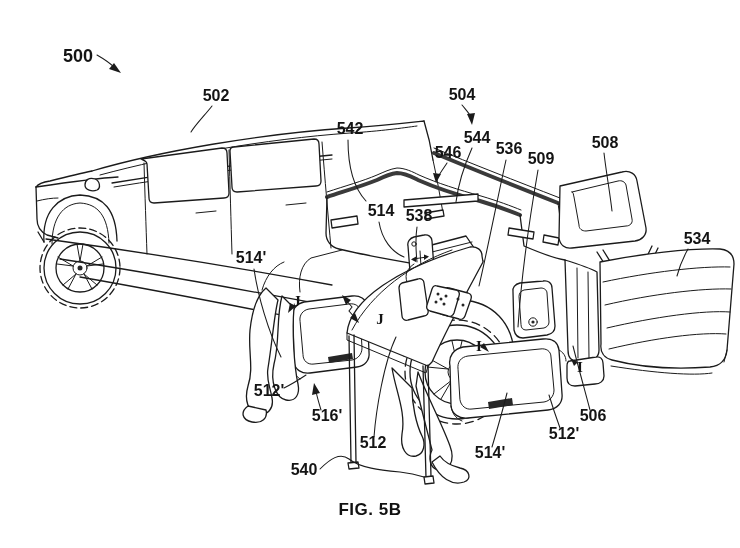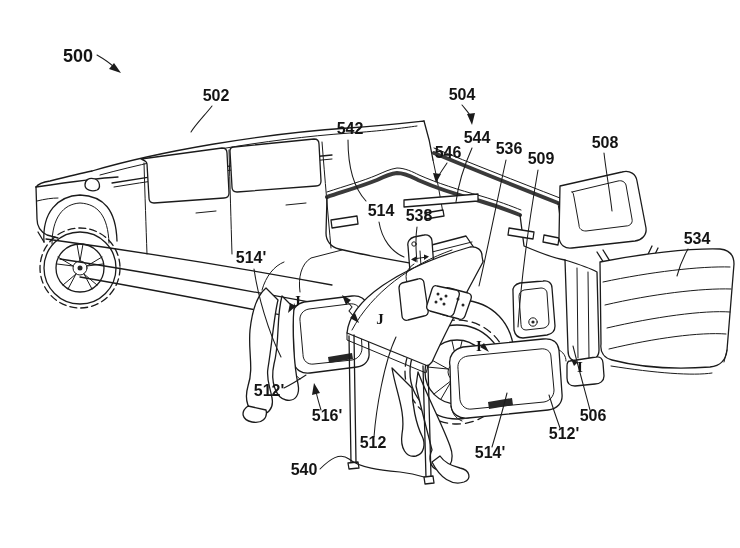--- a/index.html
+++ b/index.html
@@ -248,14 +248,15 @@
         <text x="490" y="458" text-anchor="middle" font-size="16" class="lbl">514'</text>
         <text x="564" y="439" text-anchor="middle" font-size="16" class="lbl">512'</text>
         <text x="593" y="421" text-anchor="middle" font-size="16" class="lbl">506</text>
         <text x="297" y="306" text-anchor="middle" font-size="15" class="lbl serif">J</text>
         <text x="380" y="324" text-anchor="middle" font-size="15" class="lbl serif">J</text>
         <text x="479" y="351" text-anchor="middle" font-size="15" class="lbl serif">I</text>
         <text x="580" y="372" text-anchor="middle" font-size="15" class="lbl serif">I</text>
       </g>
 </svg>
 
+<div id="caption">FIG. 5B</div>
 
 </div>
 
 </body></html>

